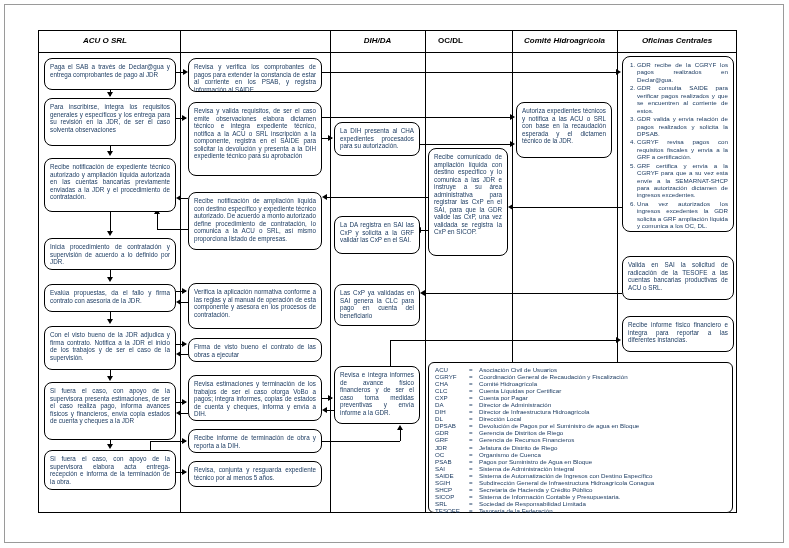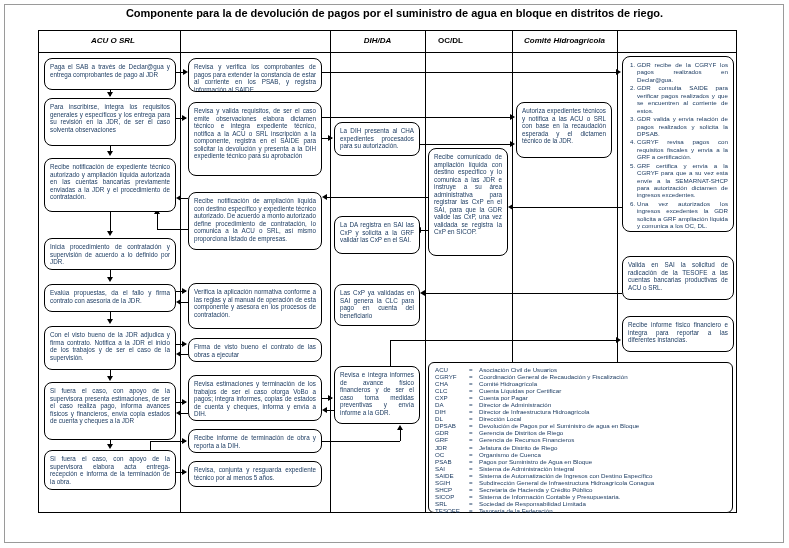--- a/index.html
+++ b/index.html
@@ -32,34 +32,34 @@
   .lrow{display:flex;}
   .labbr{width:34px;flex:none;}
   .leq{width:10px;flex:none;}
   .ldef{flex:1;white-space:nowrap;overflow:hidden;}
 </style>
 </head>
 <body>
 
 <div class="page">
   <div class="outer-border"></div>
-  <div class="title">Componente para la de devolución de pagos por el suministro de agua en bloque en distritos de riego.</div>
 
   <div class="table-frame"></div>
   <div class="hline" style="left:38px;top:52px;width:699px;"></div>
   <div class="vline" style="left:180px;top:30px;height:483px;"></div>
   <div class="vline" style="left:330px;top:30px;height:483px;"></div>
   <div class="vline" style="left:425px;top:30px;height:483px;"></div>
   <div class="vline" style="left:512px;top:30px;height:483px;"></div>
   <div class="vline" style="left:617px;top:30px;height:483px;"></div>
 
-  <div class="hdr" style="left:42px;width:142px;">ACU O SRL</div>
+  <div class="hdr" style="left:34px;width:142px;">ACU O SRL</div>
   <div class="hdr" style="left:330px;width:95px;">DIH/DA</div>
   <div class="hdr upright" style="left:407px;width:87px;">OC/DL</div>
   <div class="hdr" style="left:512px;width:105px;">Comité Hidroagrícola</div>
+  <div class="hdr" style="left:617px;width:120px;">Oficinas Centrales</div>
 
   <div class="fbox" style="left:44px;top:58px;width:132px;height:32px;">Paga el SAB a través de Declar@gua y entrega comprobantes de pago al JDR</div>
   <div class="fbox" style="left:44px;top:98px;width:132px;height:48px;">Para inscribirse, integra los requisitos generales y específicos y los entrega para su revisión en la JDR, de ser el caso solventa observaciones</div>
   <div class="fbox" style="left:44px;top:158px;width:132px;height:54px;">Recibe notificación de expediente técnico autorizado y ampliación líquida autorizada en las cuentas bancarias previamente enviadas a la JDR y el procedimiento de contratación.</div>
   <div class="fbox" style="left:44px;top:238px;width:132px;height:32px;">Inicia procedimiento de contratación y supervisión de acuerdo a lo definido por JDR.</div>
   <div class="fbox" style="left:44px;top:284px;width:132px;height:28px;">Evalúa propuestas, da el fallo y firma contrato con asesoría de la JDR.</div>
   <div class="fbox" style="left:44px;top:326px;width:132px;height:44px;">Con el visto bueno de la JDR adjudica y firma contrato. Notifica a la JDR el inicio de los trabajos y de ser el caso de la supervisión.</div>
   <div class="fbox" style="left:44px;top:382px;width:132px;height:58px;">Si fuera el caso, con apoyo de la supervisora presenta estimaciones, de ser el caso realiza pago, informa avances físicos y financieros, envía copia estados de cuenta y cheques a la JDR</div>
   <div class="fbox" style="left:44px;top:450px;width:132px;height:40px;">Si fuera el caso, con apoyo de la supervisora elabora acta entrega-recepción e informa de la terminación de la obra.</div>
 

